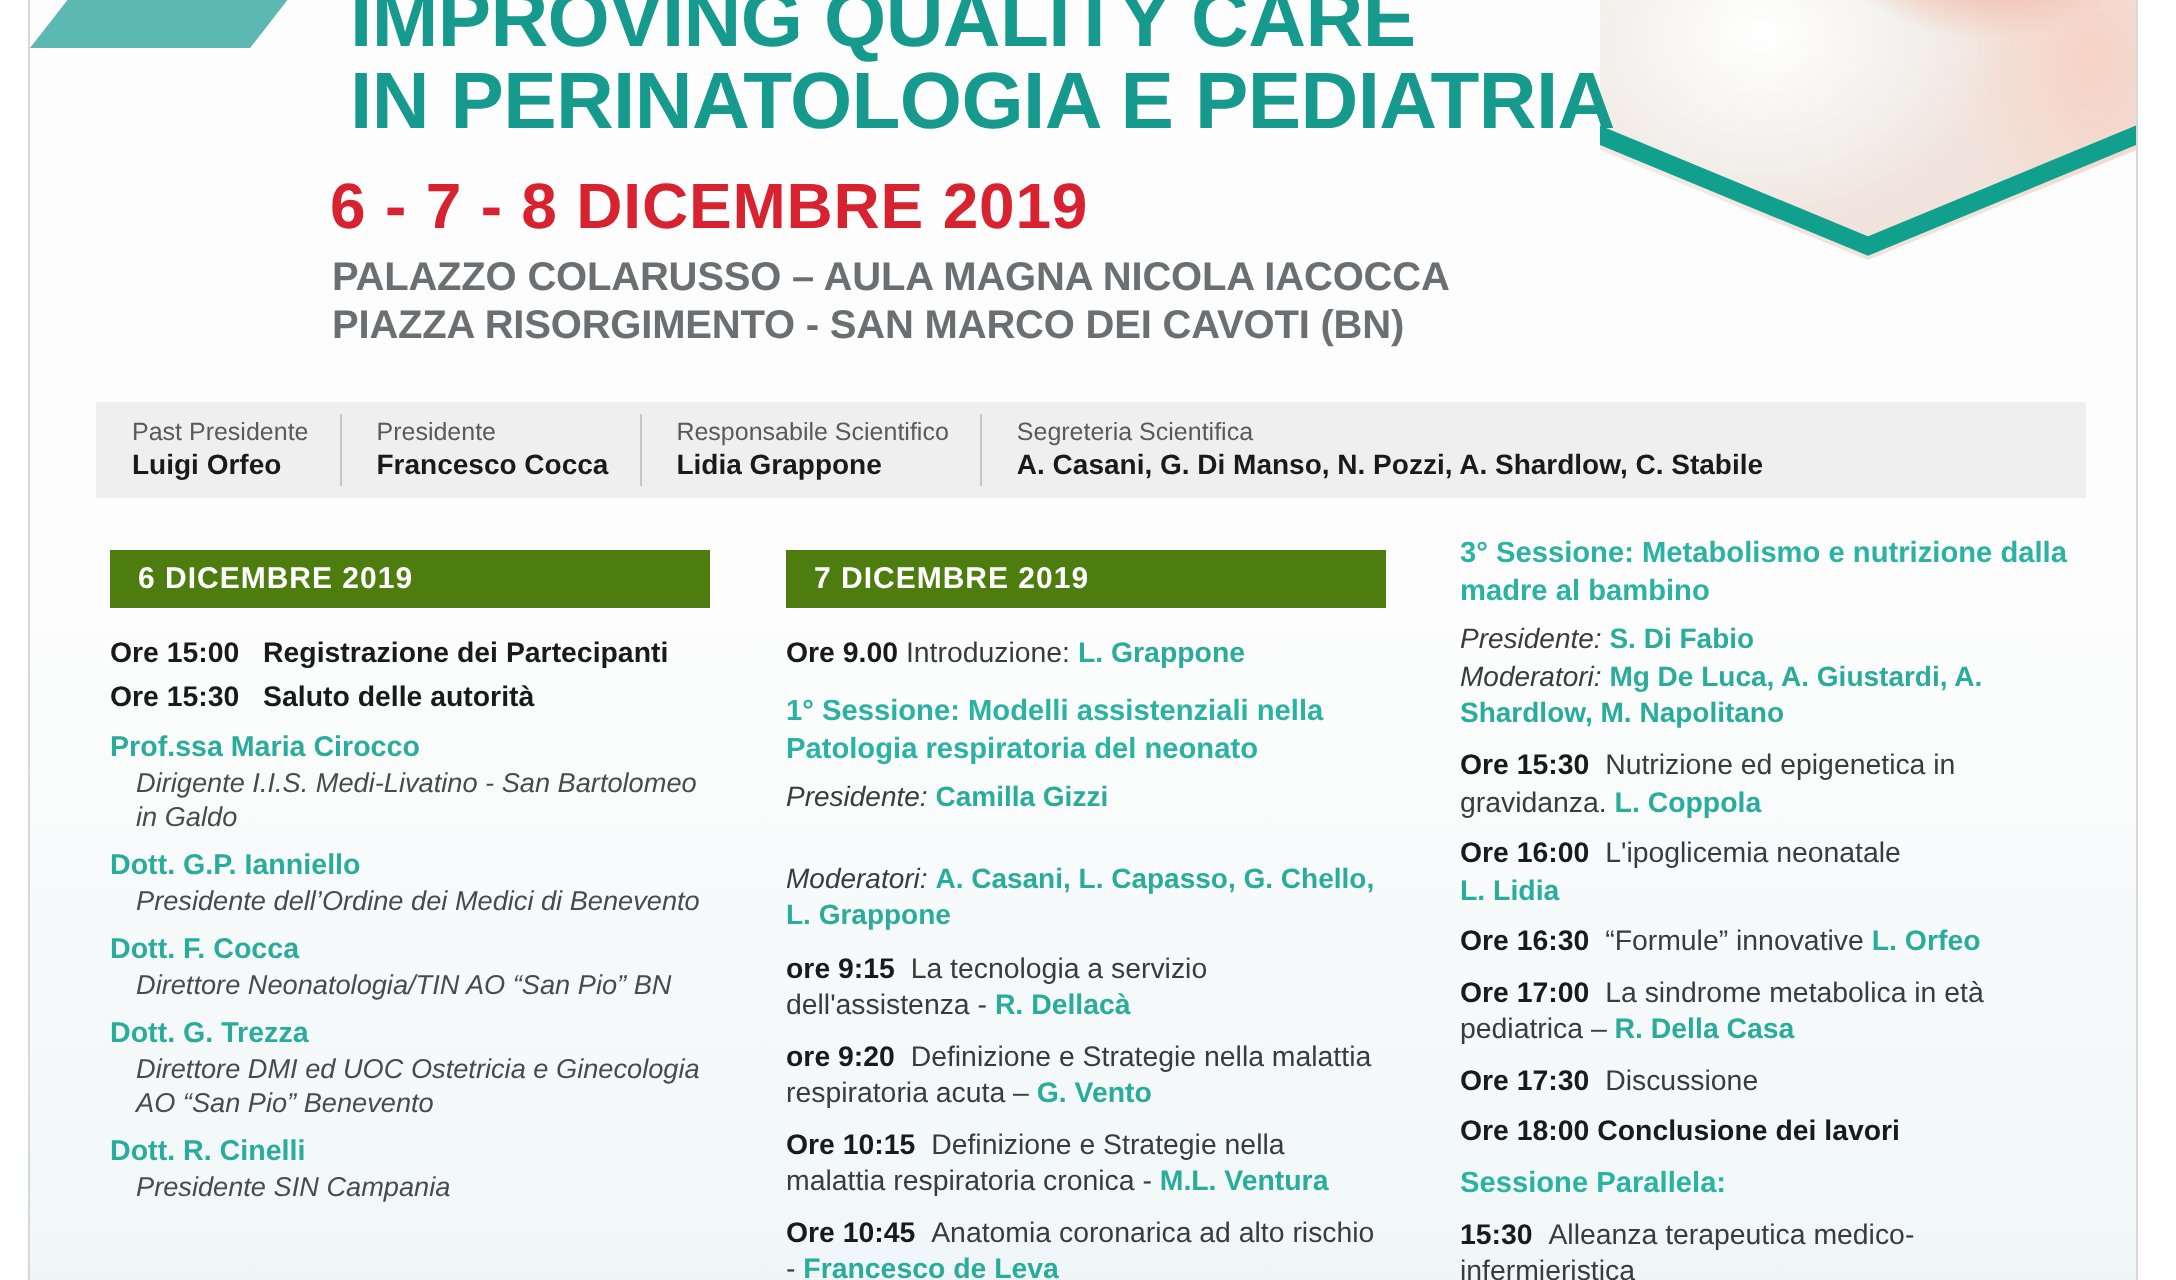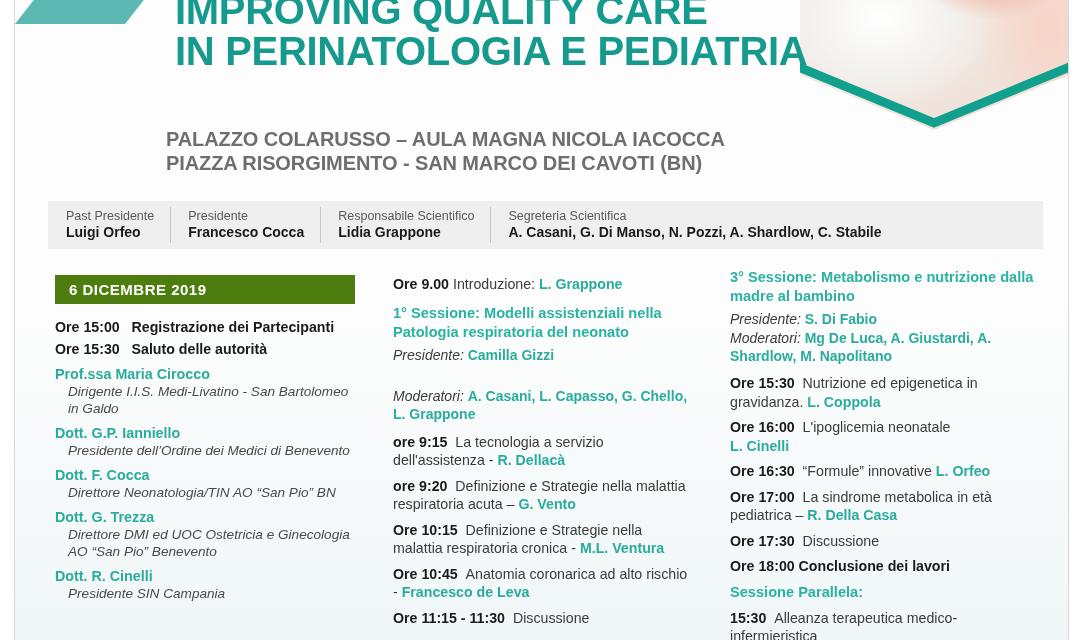--- a/index.html
+++ b/index.html
@@ -142,20 +142,21 @@
 
   <div class="photo-block">
     <div class="photo-img"></div>
     <svg class="chevron-line" viewBox="0 0 268 250" preserveAspectRatio="none">
       <polyline points="-4,186 134,243 272,186" fill="none" stroke="#12a08e" stroke-width="9"></polyline>
     </svg>
   </div>
 
   <div class="title-1">IMPROVING QUALITY CARE</div>
   <div class="title-2">IN PERINATOLOGIA E PEDIATRIA</div>
+  <div class="event-date">6 - 7 - 8 DICEMBRE 2019</div>
   <div class="venue-1">PALAZZO COLARUSSO – AULA MAGNA NICOLA IACOCCA</div>
   <div class="venue-2">PIAZZA RISORGIMENTO - SAN MARCO DEI CAVOTI (BN)</div>
 
   <div class="credits">
     <div class="credit-cell">
       <div class="credit-role">Past Presidente</div>
       <div class="credit-name">Luigi Orfeo</div>
     </div>
     <div class="credit-cell">
       <div class="credit-role">Presidente</div>
@@ -200,20 +201,21 @@
       <div class="aff">Direttore DMI ed UOC Ostetricia e Ginecologia AO “San Pio” Benevento</div>
     </div>
     <div class="auth-block">
       <div class="spk">Dott. R. Cinelli</div>
       <div class="aff">Presidente SIN Campania</div>
     </div>
 
   </div>
 
   <div class="col" id="col2">
+    <div class="daybar">7 DICEMBRE 2019</div>
 
     <div class="row">
       <span class="t">Ore 9.00</span>
       <span class="plain"> </span><span class="plain">Introduzione:</span>
       <span class="nm">L. Grappone</span>
     </div>
 
     <div class="sess">1° Sessione: Modelli assistenziali nella Patologia respiratoria del neonato</div>
     <div class="pres">
       <i>Presidente:</i>
@@ -258,21 +260,21 @@
       <span class="nm">Mg De Luca, A. Giustardi, A. Shardlow,  M. Napolitano</span>
     </div>
 
     <div class="row">
       <span class="t">Ore 15:30</span>
       <span class="plain">&nbsp;</span><span class="plain">Nutrizione ed epigenetica in gravidanza. </span><span class="nm">L. Coppola</span>
     </div>
     <div class="row">
       <span class="t">Ore 16:00</span>
       <span class="plain">&nbsp;</span><span class="plain">L'ipoglicemia neonatale</span><br>
-      <span class="nm">L. Cinelli</span>
+      <span class="nm">L. Lidia</span>
     </div>
     <div class="row">
       <span class="t">Ore 16:30</span>
       <span class="plain">&nbsp;</span><span class="plain">“Formule” innovative  </span><span class="nm">L. Orfeo</span>
     </div>
     <div class="row">
       <span class="t">Ore 17:00</span>
       <span class="plain">&nbsp;</span><span class="plain">La sindrome metabolica in età pediatrica – </span><span class="nm">R. Della Casa</span>
     </div>
     <div class="row">

